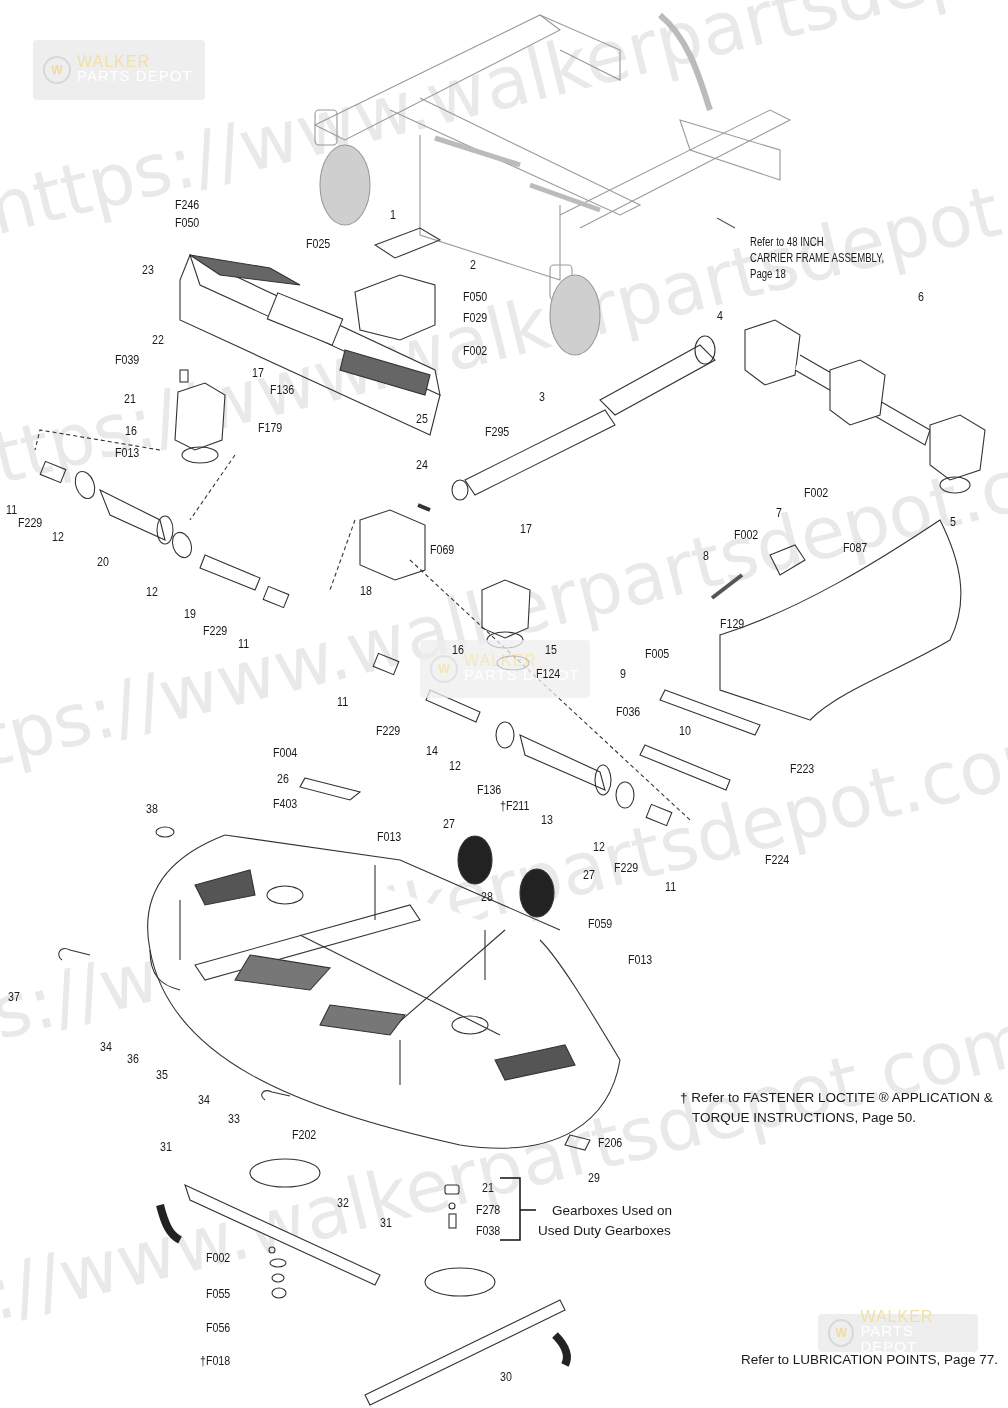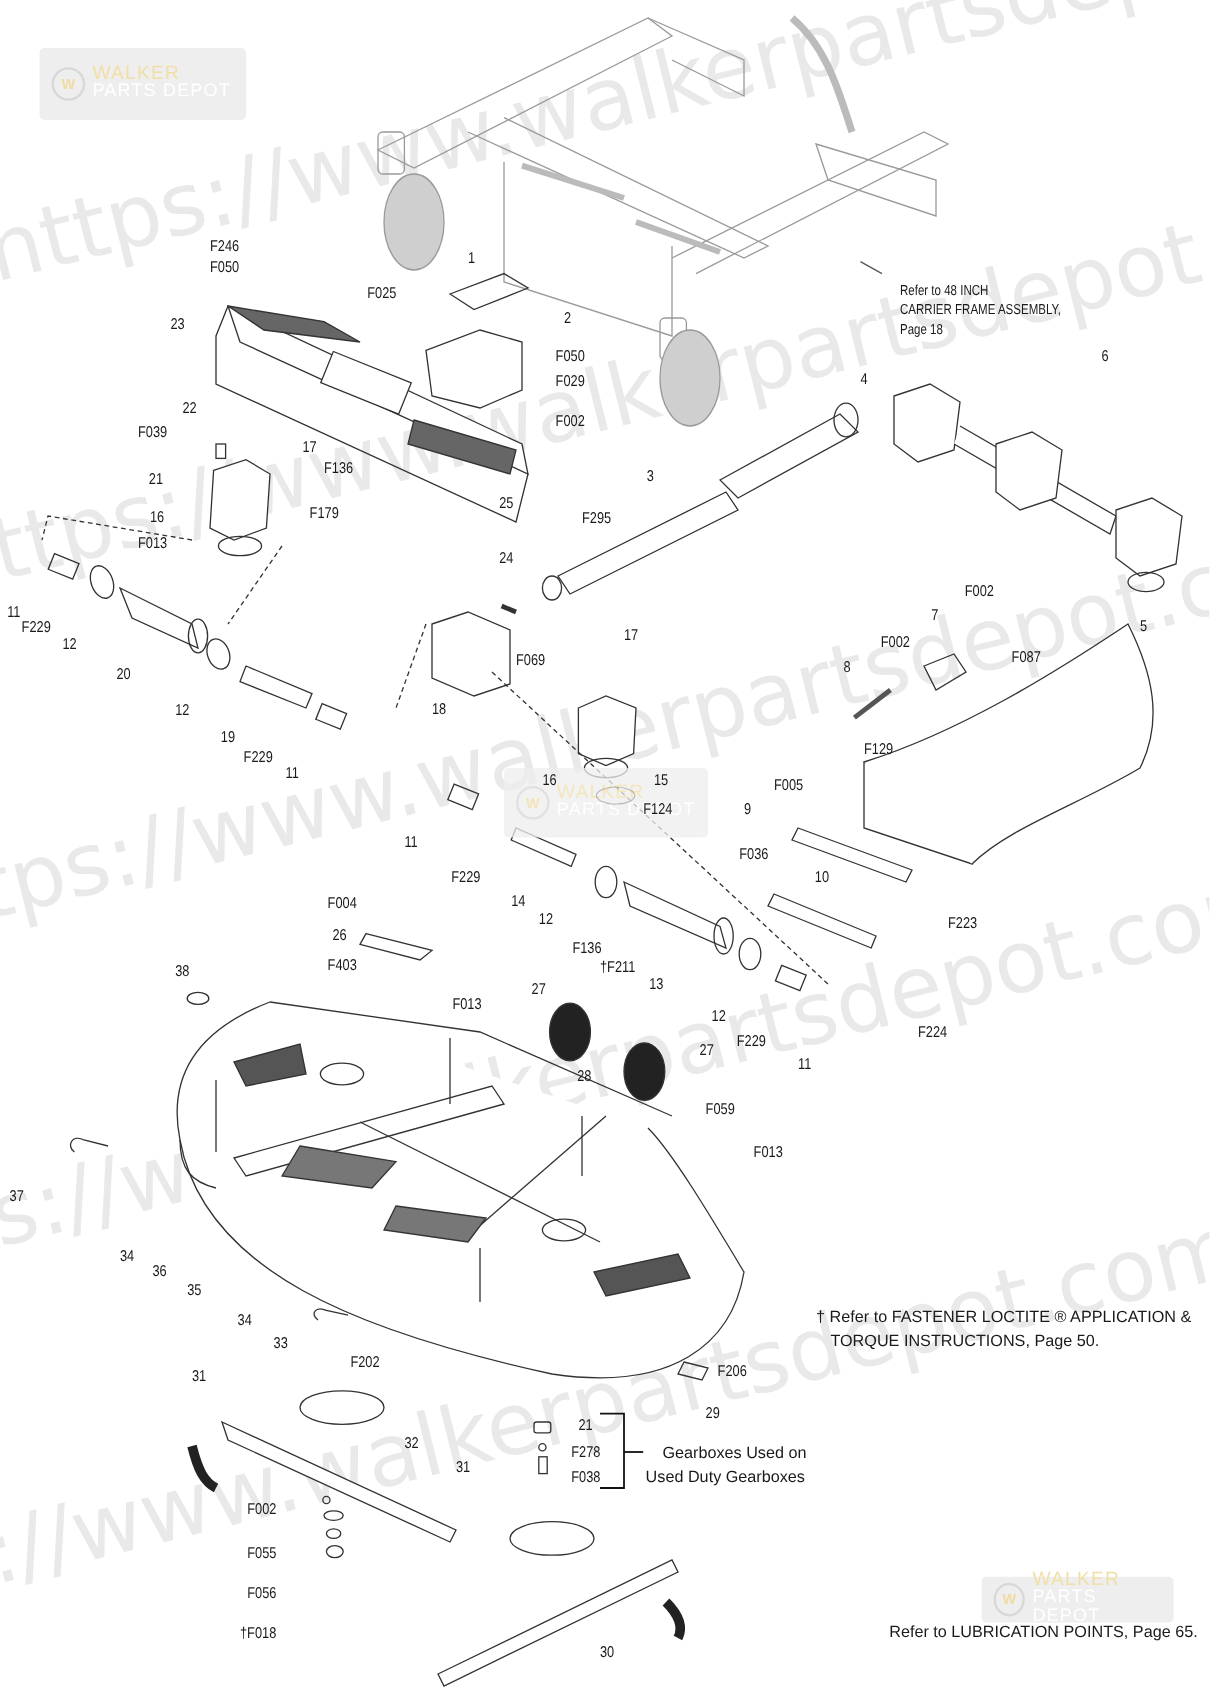--- a/index.html
+++ b/index.html
@@ -200,21 +200,21 @@
     <div>Page 18</div>
   </div>
   <div class="note big" style="left:680px;top:1088px;">
     <div>† Refer to FASTENER LOCTITE ® APPLICATION &amp;</div>
     <div style="padding-left:12px;">TORQUE INSTRUCTIONS, Page 50.</div>
   </div>
   <div class="note big" style="left:538px;top:1201px;">
     <div style="padding-left:14px;">Gearboxes Used on</div>
     <div>Used Duty Gearboxes</div>
   </div>
-  <div class="note big" style="left:741px;top:1350px;">Refer to LUBRICATION POINTS, Page 65.</div>
+  <div class="note big" style="left:741px;top:1350px;">Refer to LUBRICATION POINTS, Page 77.</div>
 
   <div id="callouts">
       <div class="lbl" style="left: 175px; top: 198px;">F246</div>
       <div class="lbl" style="left: 175px; top: 216px;">F050</div>
       <div class="lbl" style="left: 390px; top: 208px;">1</div>
       <div class="lbl" style="left: 306px; top: 237px;">F025</div>
       <div class="lbl" style="left: 142px; top: 263px;">23</div>
       <div class="lbl" style="left: 470px; top: 258px;">2</div>
       <div class="lbl" style="left: 463px; top: 290px;">F050</div>
       <div class="lbl" style="left: 463px; top: 311px;">F029</div>

